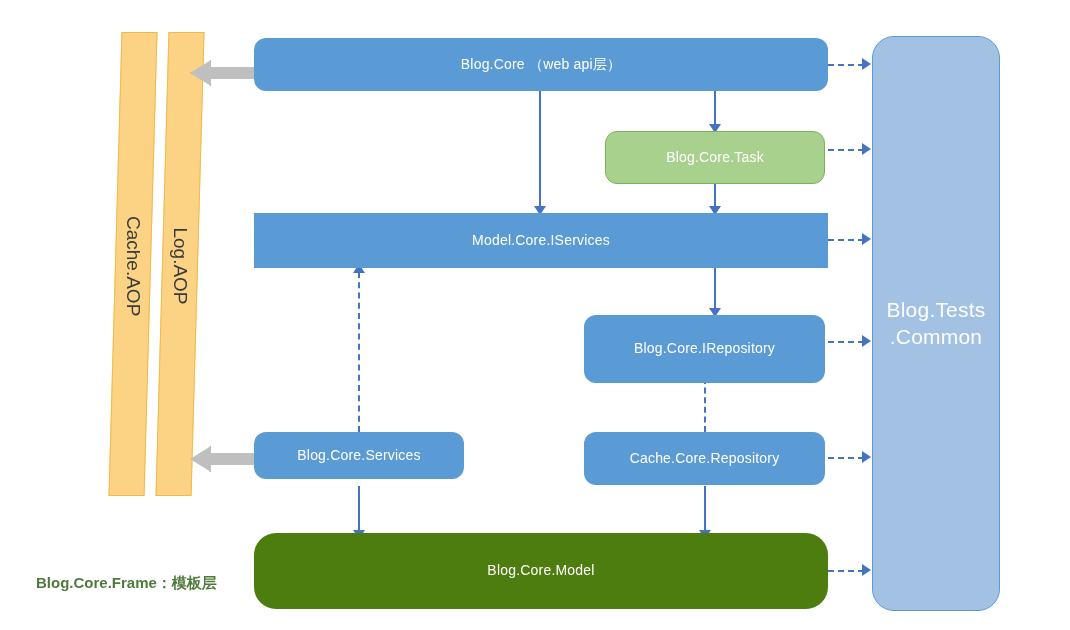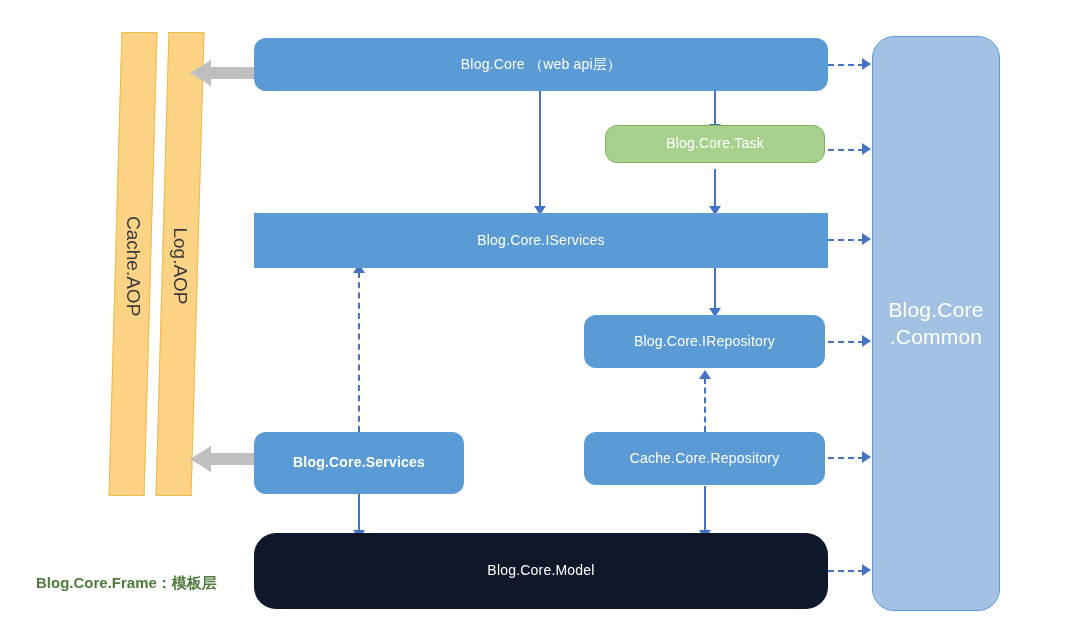--- a/index.html
+++ b/index.html
@@ -26,21 +26,21 @@
     align-items: center;
     justify-content: center;
     text-align: center;
     color: #ffffff;
     font-size: 14px;
     line-height: 1.25;
     letter-spacing: .2px;
     white-space: pre-line;
   }
   .node.blue      { background: #5B9BD5; }
-  .node.blue-dark { background: #0f172a; }
+  .node.blue-dark { background: #4d7c0f; }
   .node.green     { background: #A9D18E; border: 1.5px solid #7FAF5B; }
   .node.lightblue {
     background: #A3C2E3;
     border: 1.5px solid #5B9BD5;
     font-size: 21px;
   }
   .rounded  { border-radius: 12px; }
   .rounded-lg { border-radius: 22px; }
   .square   { border-radius: 0; }
 
@@ -173,32 +173,32 @@
   <div class="arrow-right" style="left:862px; top:335px;"></div>
 
   <div class="dashed-h" style="left:828px; top:457px; width:36px;"></div>
   <div class="arrow-right" style="left:862px; top:451px;"></div>
 
   <div class="dashed-h" style="left:828px; top:570px; width:36px;"></div>
   <div class="arrow-right" style="left:862px; top:564px;"></div>
 
   <div class="node blue rounded" style="left:254px; top:38px; width:574px; height:53px;">Blog.Core （web api层）</div>
 
-  <div class="node green rounded" style="left:605px; top:125px; width:220px; height:38px;">Blog.Core.Task</div>
-
-  <div class="node blue square" style="left:254px; top:213px; width:574px; height:55px;">Blog.Core.IServices</div>
-
-  <div class="node blue rounded" style="left:584px; top:315px; width:241px; height:53px;">Blog.Core.IRepository</div>
-
-  <div class="node blue rounded" style="left:254px; top:432px; width:210px; height:62px;font-weight:bold;">Blog.Core.Services</div>
+  <div class="node green rounded" style="left:605px; top:131px; width:220px; height:53px;">Blog.Core.Task</div>
+
+  <div class="node blue square" style="left:254px; top:213px; width:574px; height:55px;">Model.Core.IServices</div>
+
+  <div class="node blue rounded" style="left:584px; top:315px; width:241px; height:68px;">Blog.Core.IRepository</div>
+
+  <div class="node blue rounded" style="left:254px; top:432px; width:210px; height:47px;">Blog.Core.Services</div>
 
   <div class="node blue rounded" style="left:584px; top:432px; width:241px; height:53px;">Cache.Core.Repository</div>
 
   <div class="node blue-dark rounded-lg" style="left:254px; top:533px; width:574px; height:76px;">Blog.Core.Model</div>
 
-  <div class="node lightblue rounded-lg" style="left:872px; top:36px; width:128px; height:575px;">Blog.Core
+  <div class="node lightblue rounded-lg" style="left:872px; top:36px; width:128px; height:575px;">Blog.Tests
 .Common</div>
 
   <div class="legend" style="left:36px; top:548px;">
     <div>Blog.Core.Frame：模板层</div>
   </div>
 
 </div>
 
 </body></html>

